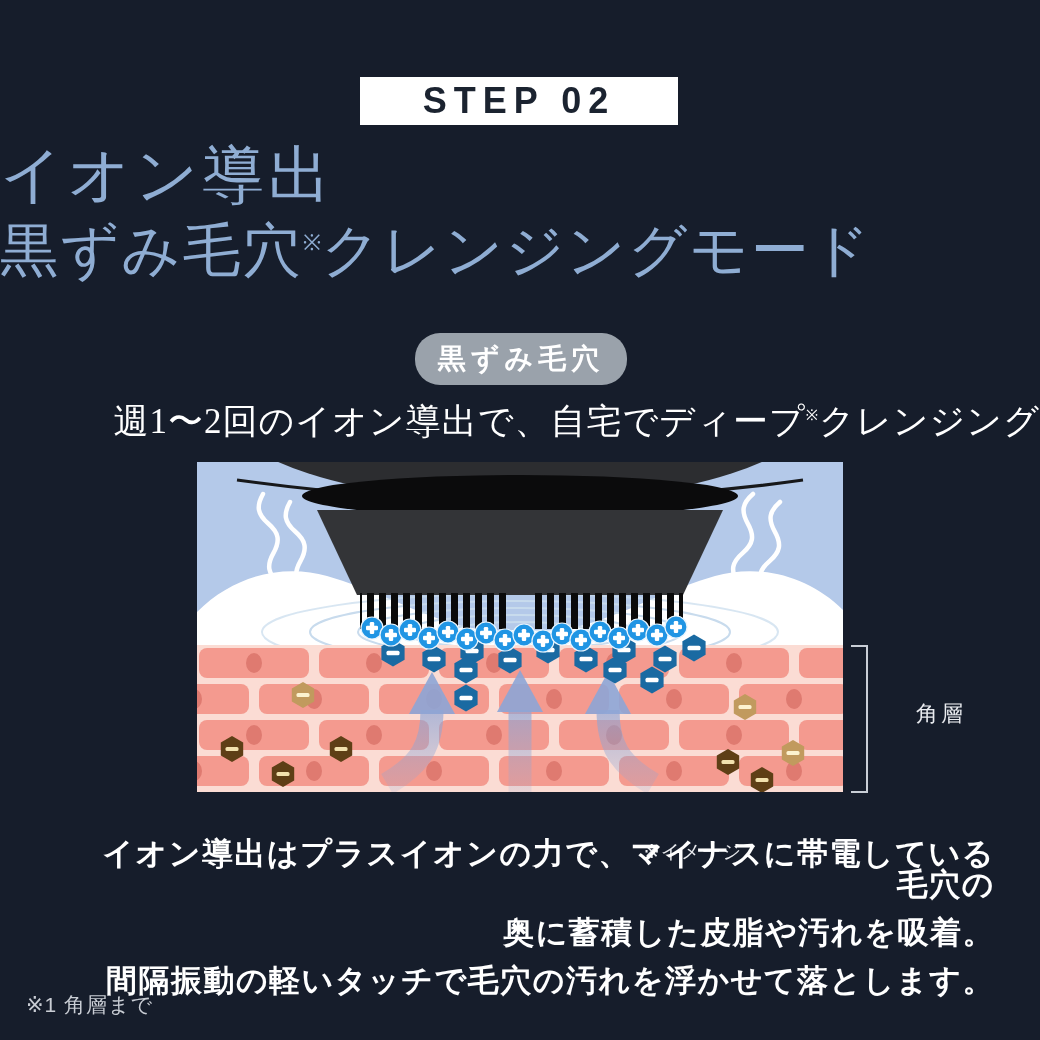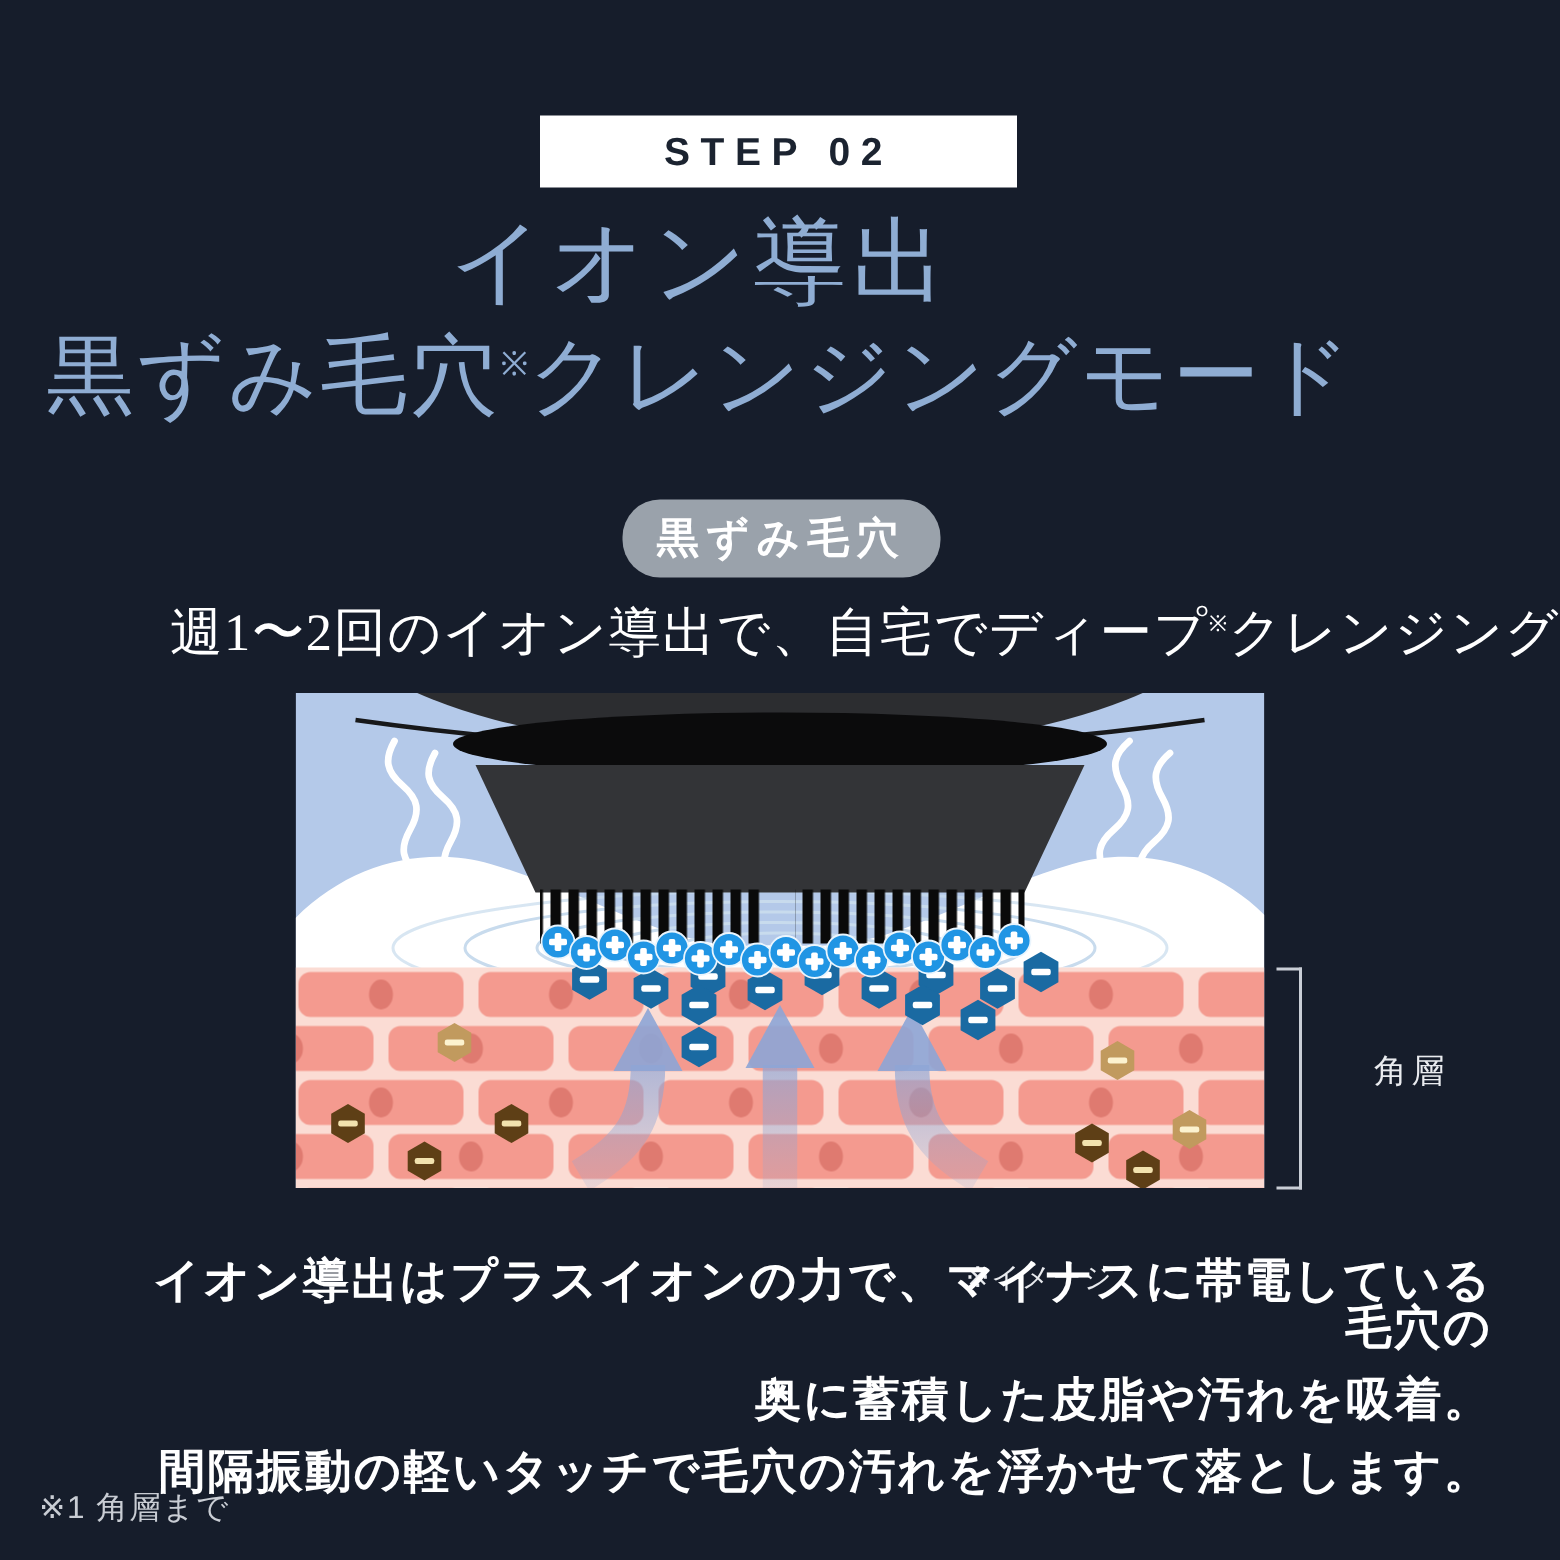--- a/index.html
+++ b/index.html
@@ -10,27 +10,27 @@
     overflow:hidden;
   }
   .page{position:relative;width:1040px;height:1040px;background:#161d2b;}
 
   
   .step-box{
     position:absolute;left:360px;top:77px;width:318px;height:48px;
     background:#ffffff;display:flex;align-items:center;justify-content:center;
   }
   .step-box span{
-    color:#1b2330;font-size:26px;font-weight:700;letter-spacing:7px;
+    color:#1b2330;font-size:36px;font-weight:700;letter-spacing:7px;
     font-family:"Liberation Sans",sans-serif;
   }
 
   
   .heading{
-    position:absolute;left:0;top:144px;width:934px;text-align:center;
+    position:absolute;left:0;top:144px;width:934px;text-align:left;
     color:#8fadd3;font-family:"Liberation Serif","DejaVu Serif",serif;
     font-weight:500;line-height:1.0;
   }
   .heading .h-line1{font-size:62px;letter-spacing:4px;}
   .heading .h-line2{font-size:58px;letter-spacing:2px;margin-top:16px;}
   .heading sup.note{font-size:0.38em;vertical-align:super;letter-spacing:0;}
 
   
   .target-badge{
     position:absolute;left:415px;top:333px;width:212px;height:52px;

